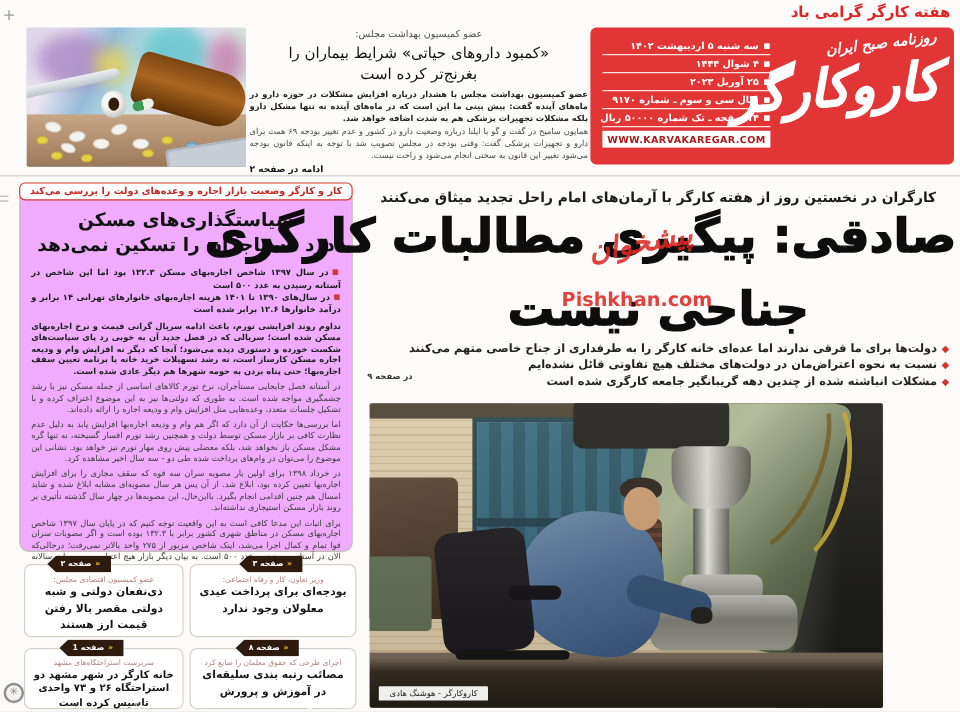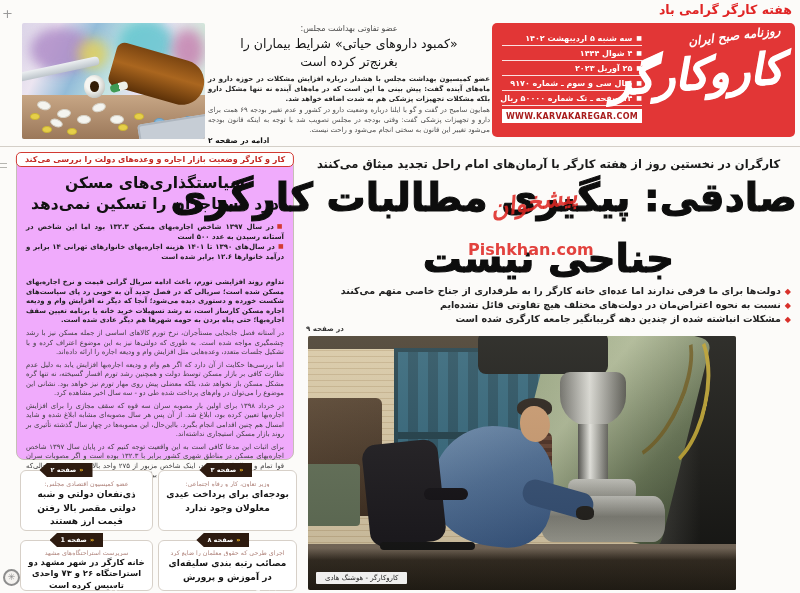--- a/index.html
+++ b/index.html
@@ -62,36 +62,36 @@
 
   
   .housing { left:16px; top:158px; width:278px; height:302px; border:1px solid #c6bfb6; border-radius:8px; background:#f0abfc; }
   .housing-kicker { position:absolute; top:-7px; left:50%; transform:translateX(-50%); background:#fff;
     border:1px solid #d23a33; border-radius:5px; color:#c22722; font-size:8px; font-weight:bold;
     padding:2px 8px; white-space:nowrap; }
   .housing-h { text-align:center; font-size:15.5px; font-weight:bold; color:#121212; line-height:1.35; margin-top:14px; }
   .housing-bullets { margin:7px 9px 0 9px; }
   .hb { font-size:7px; font-weight:bold; color:#1c1c1c; line-height:1.45; text-align:justify; }
   .hb::before { content:"■"; color:#d23a33; font-size:6px; margin-left:3px; position:relative; top:-1px; }
-  .housing-body { margin:16px 9px 0 9px; }
+  .housing-body { margin:4px 9px 0 9px; }
   .housing-body p { font-size:6.9px; color:#3d3d3d; line-height:1.38; text-align:justify; margin-bottom:3px; }
   .housing-body p.lead { font-weight:bold; color:#1e1e1e; }
   .housing-cont { font-size:8px; font-weight:bold; color:#111; margin:2px 9px; float:left; }
 
   
   .main-art { left:300px; top:150px; width:497px; height:443px; }
   .main-kicker { position:absolute; top:7px; width:100%; text-align:center; font-size:11.5px; font-weight:bold; color:#1a1a1a; }
   .main-h1 { position:absolute; top:25px; width:100%; text-align:center; font-size:39px; font-weight:bold; color:#0d0d0d; -webkit-text-stroke:1.1px #0d0d0d; white-space:nowrap; }
   .main-h2 { position:absolute; top:86px; width:100%; text-align:center; font-size:39px; font-weight:bold; color:#0d0d0d; -webkit-text-stroke:1.1px #0d0d0d; }
   .watermark-fa { position:absolute; top:38px; left:190px; color:rgba(222,40,35,.88); font-size:24px; font-weight:bold; font-style:italic; transform:rotate(-10deg); z-index:6; }
   .watermark-en { position:absolute; top:90px; left:168px; color:rgba(222,40,35,.88); font-size:16px; font-weight:bold; direction:ltr; z-index:6; }
   .main-bullets { position:absolute; top:134px; right:6px; width:480px; }
   .mb { font-size:9.5px; font-weight:bold; color:#222; line-height:1.45; text-align:right; }
   .mb::before { content:"◆"; color:#d8302a; font-size:8px; margin-left:4px; }
-  .page-ref { position:absolute; top:175px; left:6px; font-size:7px; font-weight:bold; color:#333; }
+  .page-ref { position:absolute; top:160px; left:6px; font-size:7px; font-weight:bold; color:#333; }
 
   
   .photo { position:absolute; top:186px; left:8px; width:428px; height:254px; overflow:hidden; border-radius:2px;
     background:repeating-linear-gradient(0deg,#d8c8a6 0 5px,#c6b28d 5px 6px); }
   .ph { position:absolute; }
   .girder { left:0; top:0; width:320px; height:13px; background:#43392c; }
   .girder2 { left:240px; top:0; width:90px; height:40px; background:#2c241b; transform:skewX(-30deg); }
   .blue-door { left:86px; top:12px; width:162px; height:152px; border:4px solid #1c3c49;
     background:repeating-linear-gradient(90deg,#2f6379 0 10px,#254e60 10px 20px); }
   .door-band { left:90px; top:96px; width:154px; height:7px; background:#1a3945; }
@@ -196,21 +196,21 @@
     <div class="pill y" style="left:45px; top:105px; width:10px; height:7px;"></div>
     <div class="pill y" style="left:96px; top:101px; width:10px; height:7px;"></div>
     <div class="pill y" style="left:112px; top:90px; width:10px; height:7px;"></div>
     <div class="pill b" style="left:132px; top:95px; width:11px; height:8px;"></div>
     <div class="pill b" style="left:147px; top:103px; width:11px; height:8px;"></div>
     <div class="pill b" style="left:161px; top:93px; width:11px; height:8px;"></div>
     <div class="blister"></div>
   </div>
 
   <div class="abs drug-art">
-    <div class="drug-kicker">عضو تفاوتی بهداشت مجلس:</div>
+    <div class="drug-kicker">عضو کمیسیون بهداشت مجلس:</div>
     <div class="drug-h">
       <span>«کمبود داروهای حیاتی» شرایط بیماران را</span><br>
       <span>بغرنج‌تر کرده است</span>
     </div>
     <div class="drug-lead">عضو کمیسیون بهداشت مجلس با هشدار درباره افزایش مشکلات در حوزه دارو در ماه‌های آینده گفت: پیش بینی ما این است که در ماه‌های آینده نه تنها مشکل دارو بلکه مشکلات تجهیزات پزشکی هم به شدت اضافه خواهد شد.</div>
     <div class="drug-body">همایون سامیح در گفت و گو با ایلنا درباره وضعیت دارو در کشور و عدم تغییر بودجه ۶۹ همت برای دارو و تجهیزات پزشکی گفت: وقتی بودجه در مجلس تصویب شد با توجه به اینکه قانون بودجه می‌شود تغییر این قانون به سختی انجام می‌شود و راحت نیست.</div>
     <div class="drug-cont">ادامه در صفحه ۲</div>
   </div>
 
   <div class="abs top-rule"></div>

